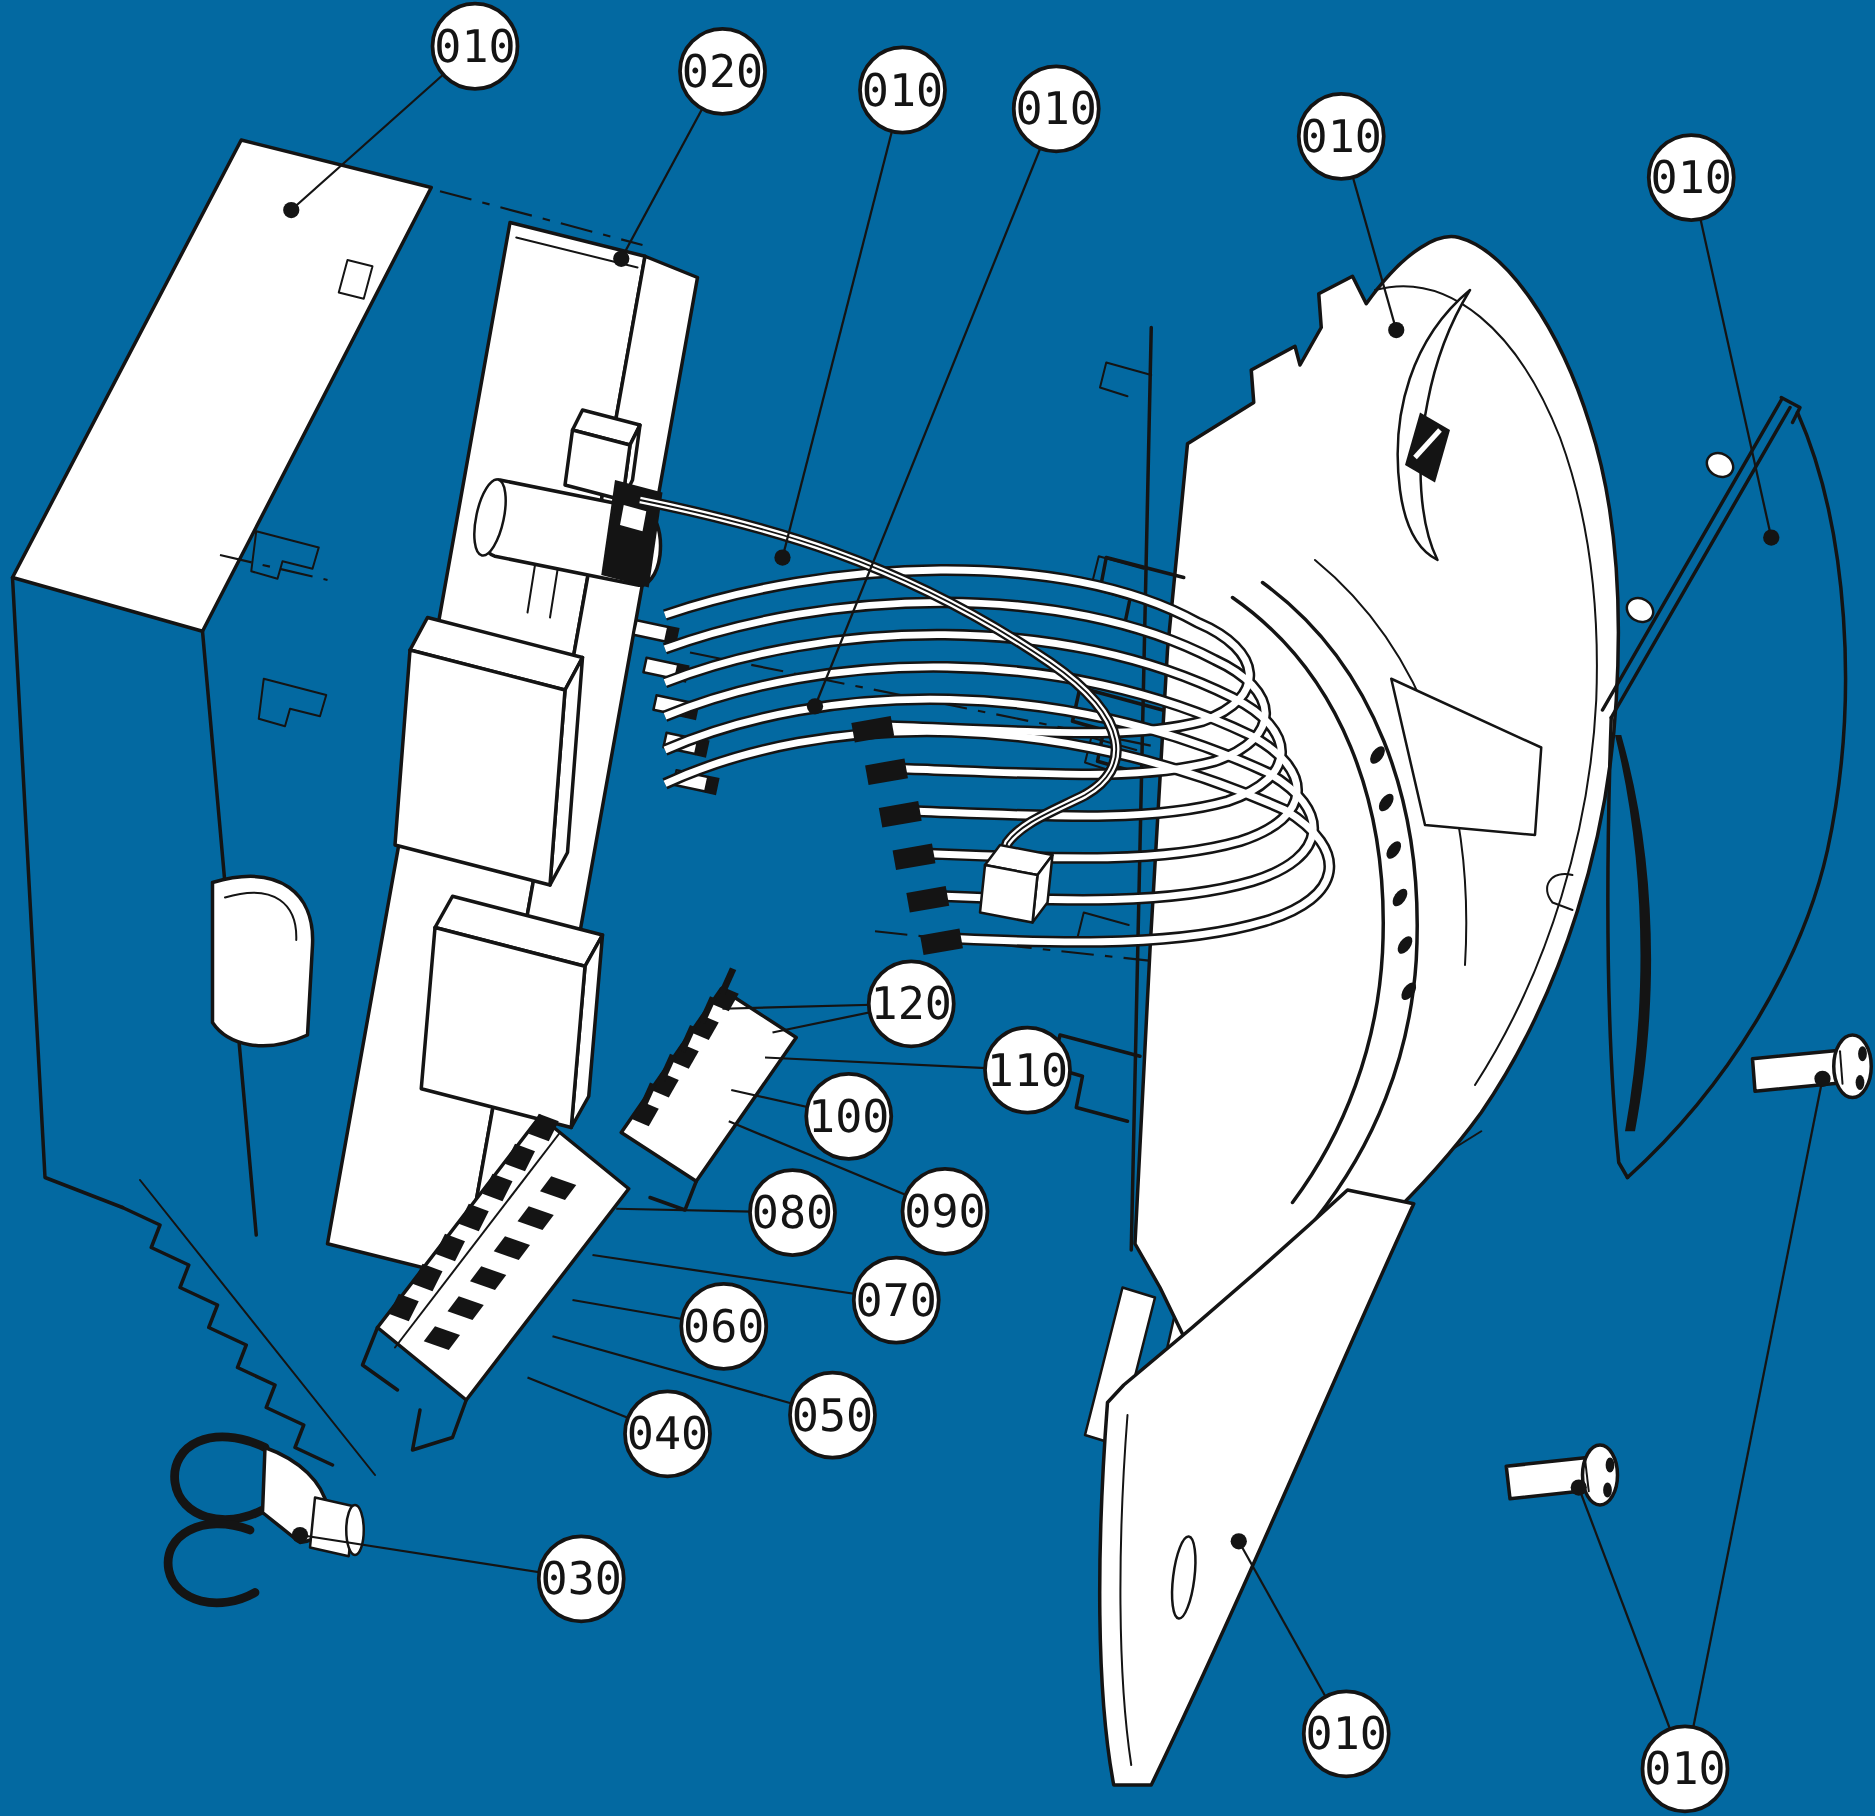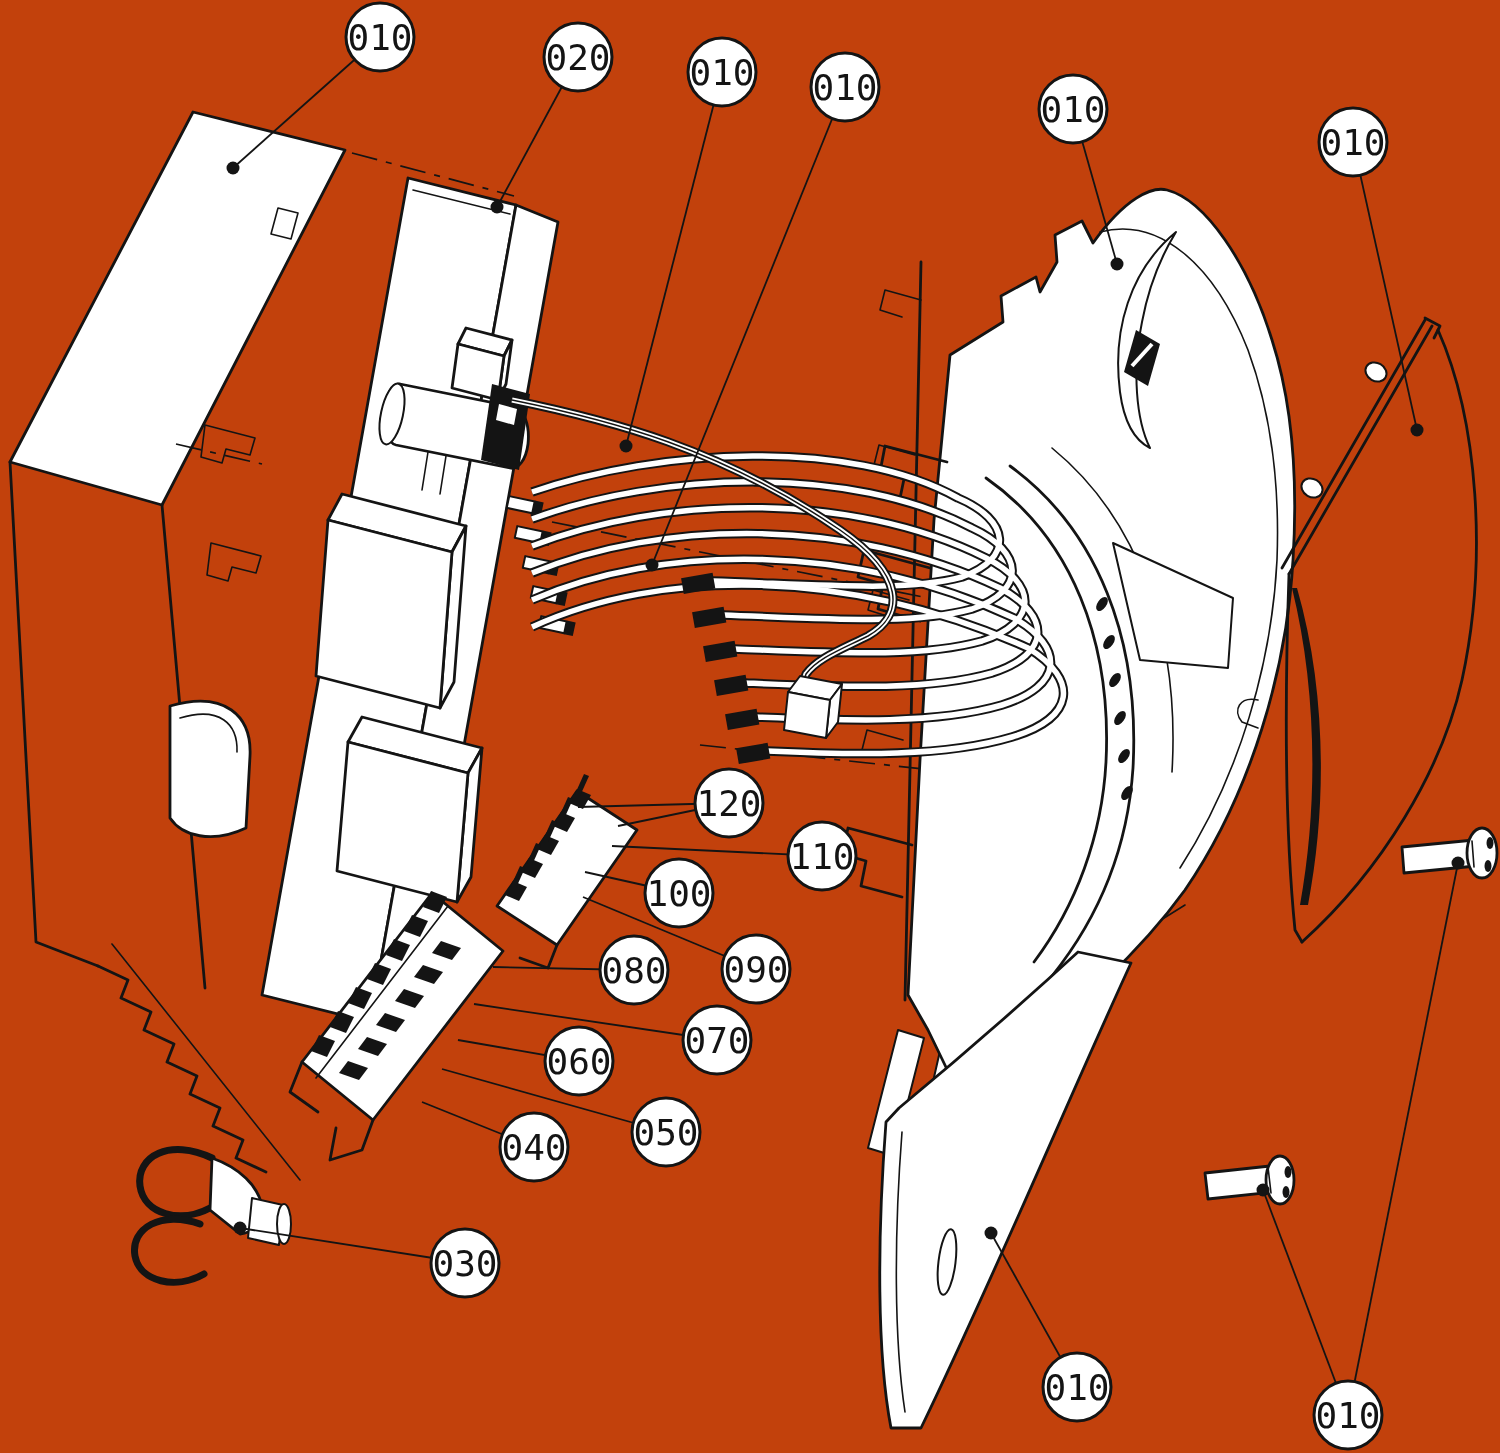--- a/index.html
+++ b/index.html
@@ -1,16 +1,16 @@
 <!DOCTYPE html>
 <html><head>
 <meta charset="utf-8">
 <style>
   html,body{margin:0;padding:0;background:#fff;}
-  .stage{position:relative;width:1500px;height:1453px;background:#c2410c;overflow:hidden;
+  .stage{position:relative;width:1500px;height:1453px;background:#0369a1;overflow:hidden;
          font-family:"DejaVu Sans","Liberation Sans",sans-serif;}
   svg{display:block;}
   .ln{fill:none;stroke:#141414;stroke-width:2.8;stroke-linejoin:round;stroke-linecap:round;}
   .thin{fill:none;stroke:#141414;stroke-width:1.6;stroke-linejoin:round;stroke-linecap:round;}
   .wfill{fill:#ffffff;stroke:#141414;stroke-width:2.8;stroke-linejoin:round;}
   .wfill2{fill:#ffffff;stroke:#141414;stroke-width:2;stroke-linejoin:round;}
   .bfill{fill:#141414;stroke:none;}
   .chunky{fill:none;stroke:#141414;stroke-width:7;stroke-linecap:round;stroke-linejoin:round;}
   .dash{fill:none;stroke:#141414;stroke-width:1.7;stroke-dasharray:26 9 6 9;}
   .ribbon-b{fill:none;stroke:#141414;stroke-width:9.5;}

